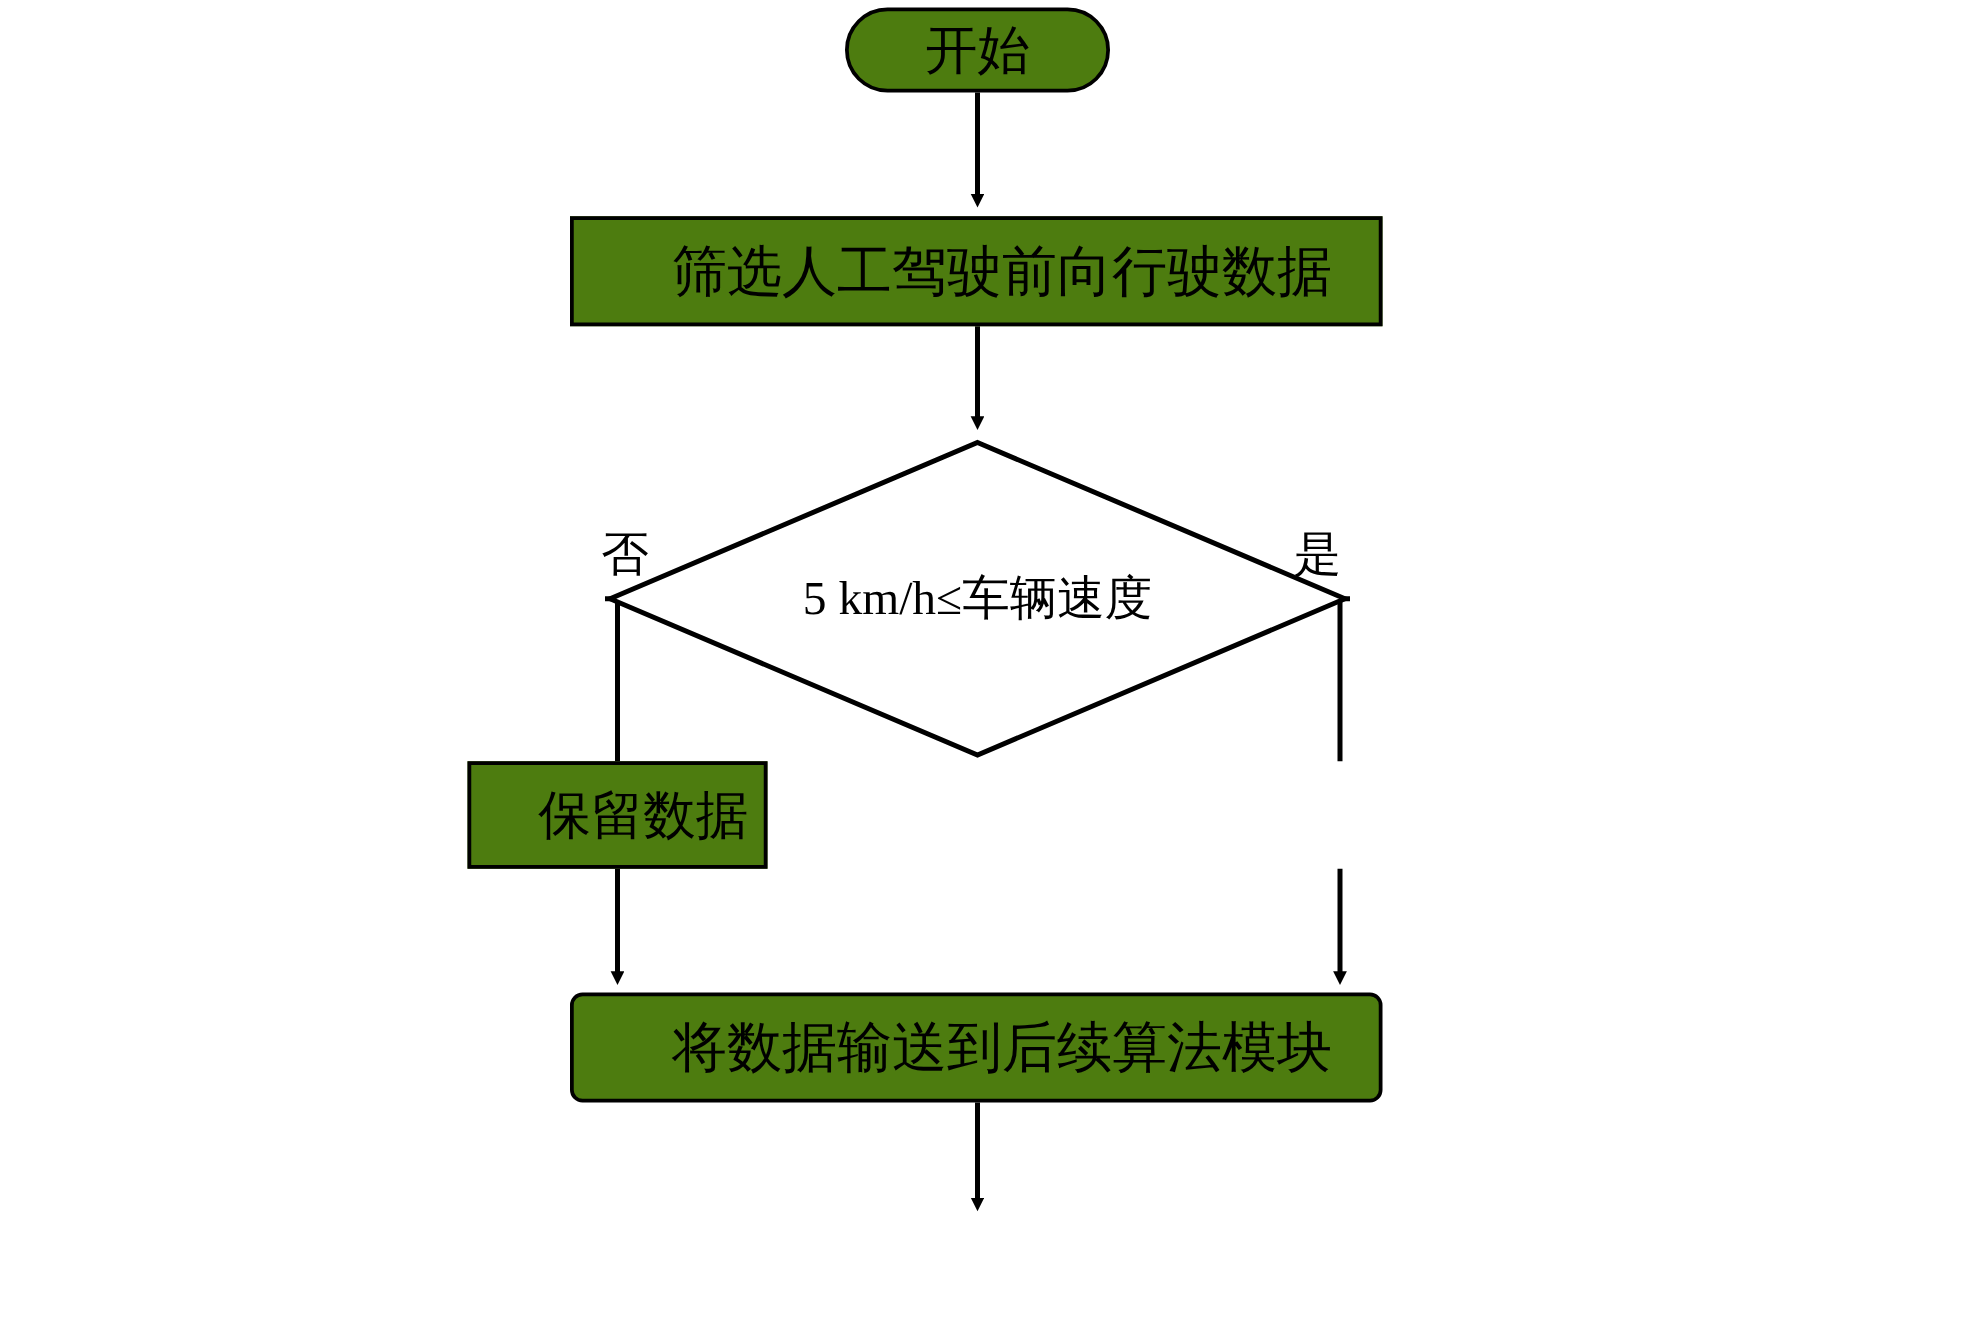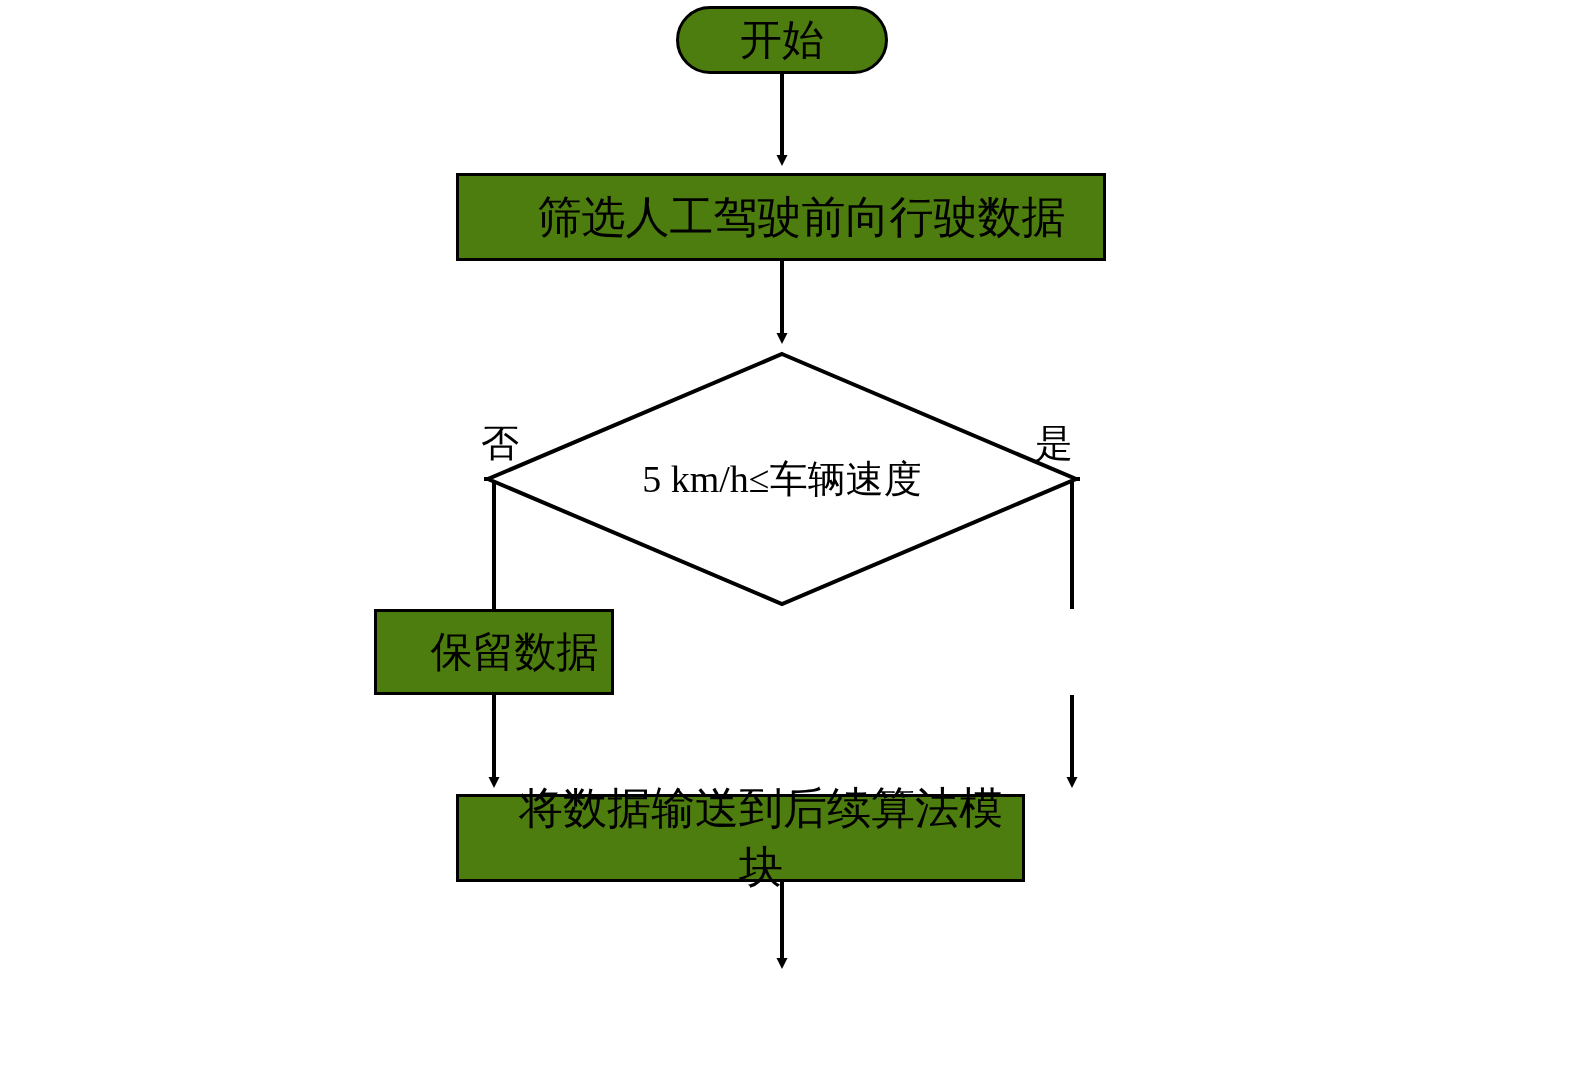--- a/index.html
+++ b/index.html
@@ -67,21 +67,21 @@
     top: 0;
     width: 1575px;
     height: 1066px;
     pointer-events: none;
   }
   .t-start { left: 676px; top: 6px; width: 212px; height: 68px; font-size: 42px; }
   .t-end   { left: 676px; top: 975px; width: 212px; height: 68px; font-size: 42px; }
   .p-filter { left: 456px; top: 173px; width: 650px; height: 88px; font-size: 44px; }
   .p-keep   { left: 374px; top: 609px; width: 240px; height: 86px; font-size: 42px; }
   .p-read   { left: 952px; top: 609px; width: 240px; height: 86px; font-size: 42px; }
-  .p-output { left: 456px; top: 794px; width: 569px; height: 88px; font-size: 44px; }
+  .p-output { left: 456px; top: 794px; width: 650px; height: 88px; font-size: 44px; border-radius: 10px; }
   .decision-wrap { left: 484px; top: 350px; width: 596px; height: 258px; }
   .decision-text { font-size: 38px; }
   .lbl-no  { left: 481px; top: 418px; font-size: 38px; }
   .lbl-yes { left: 1035px; top: 418px; font-size: 38px; }
 </style>
 </head>
 <body>
 
 <div id="canvas">
 

